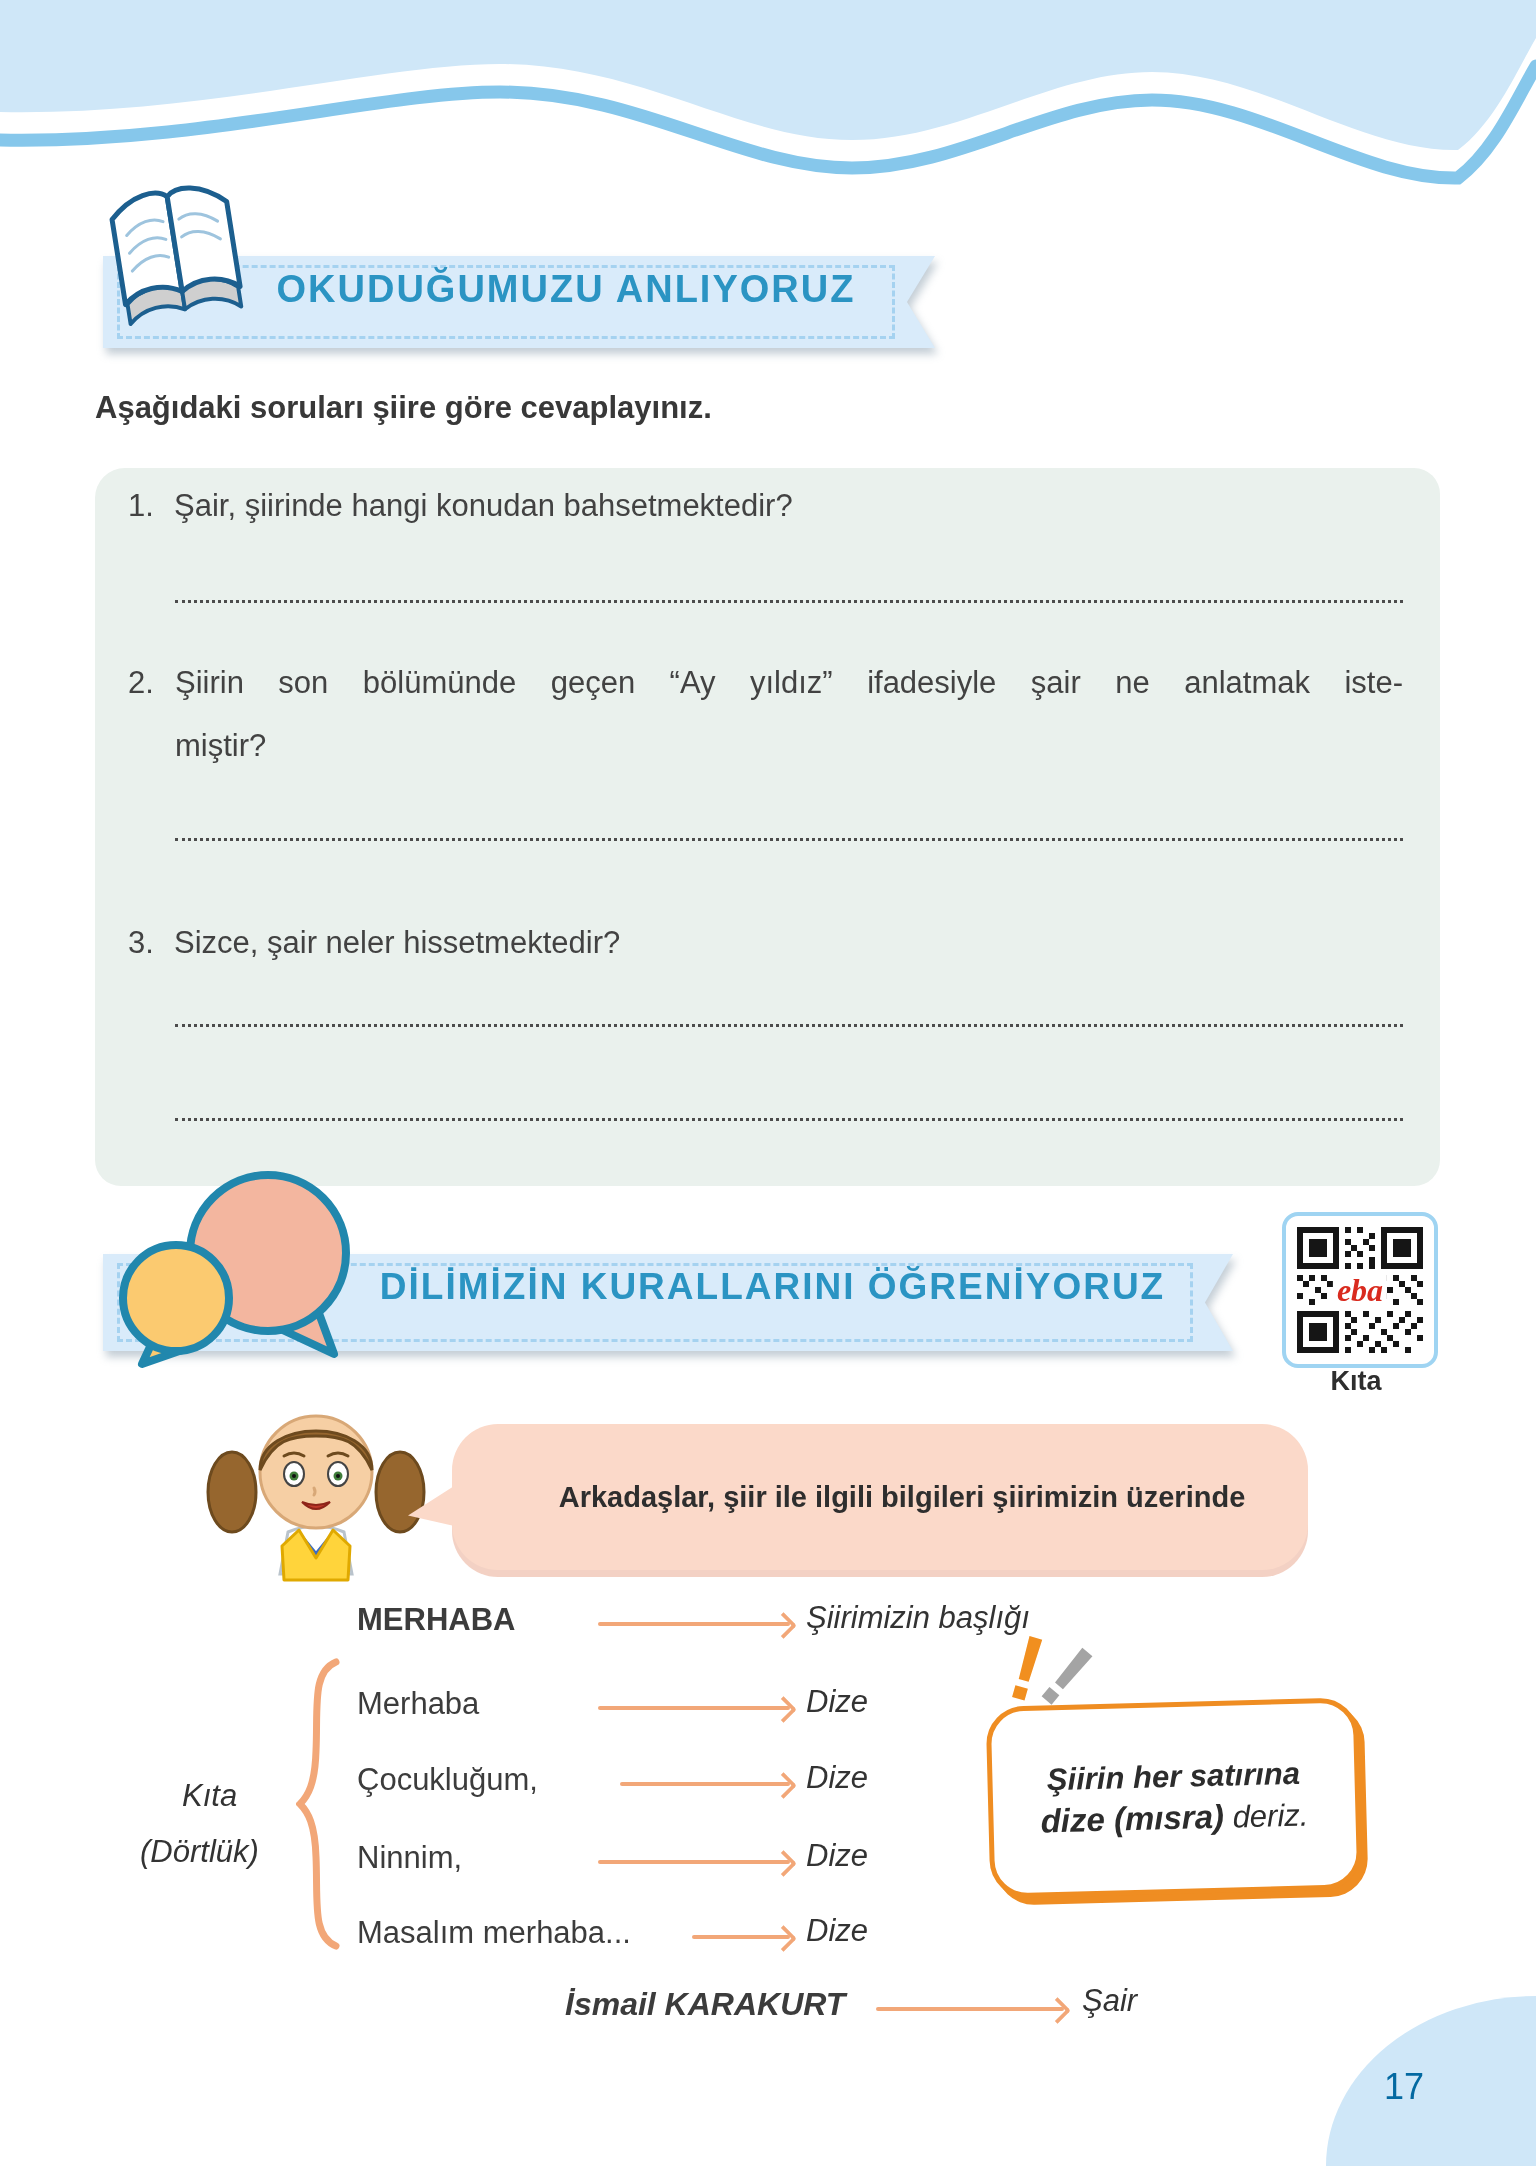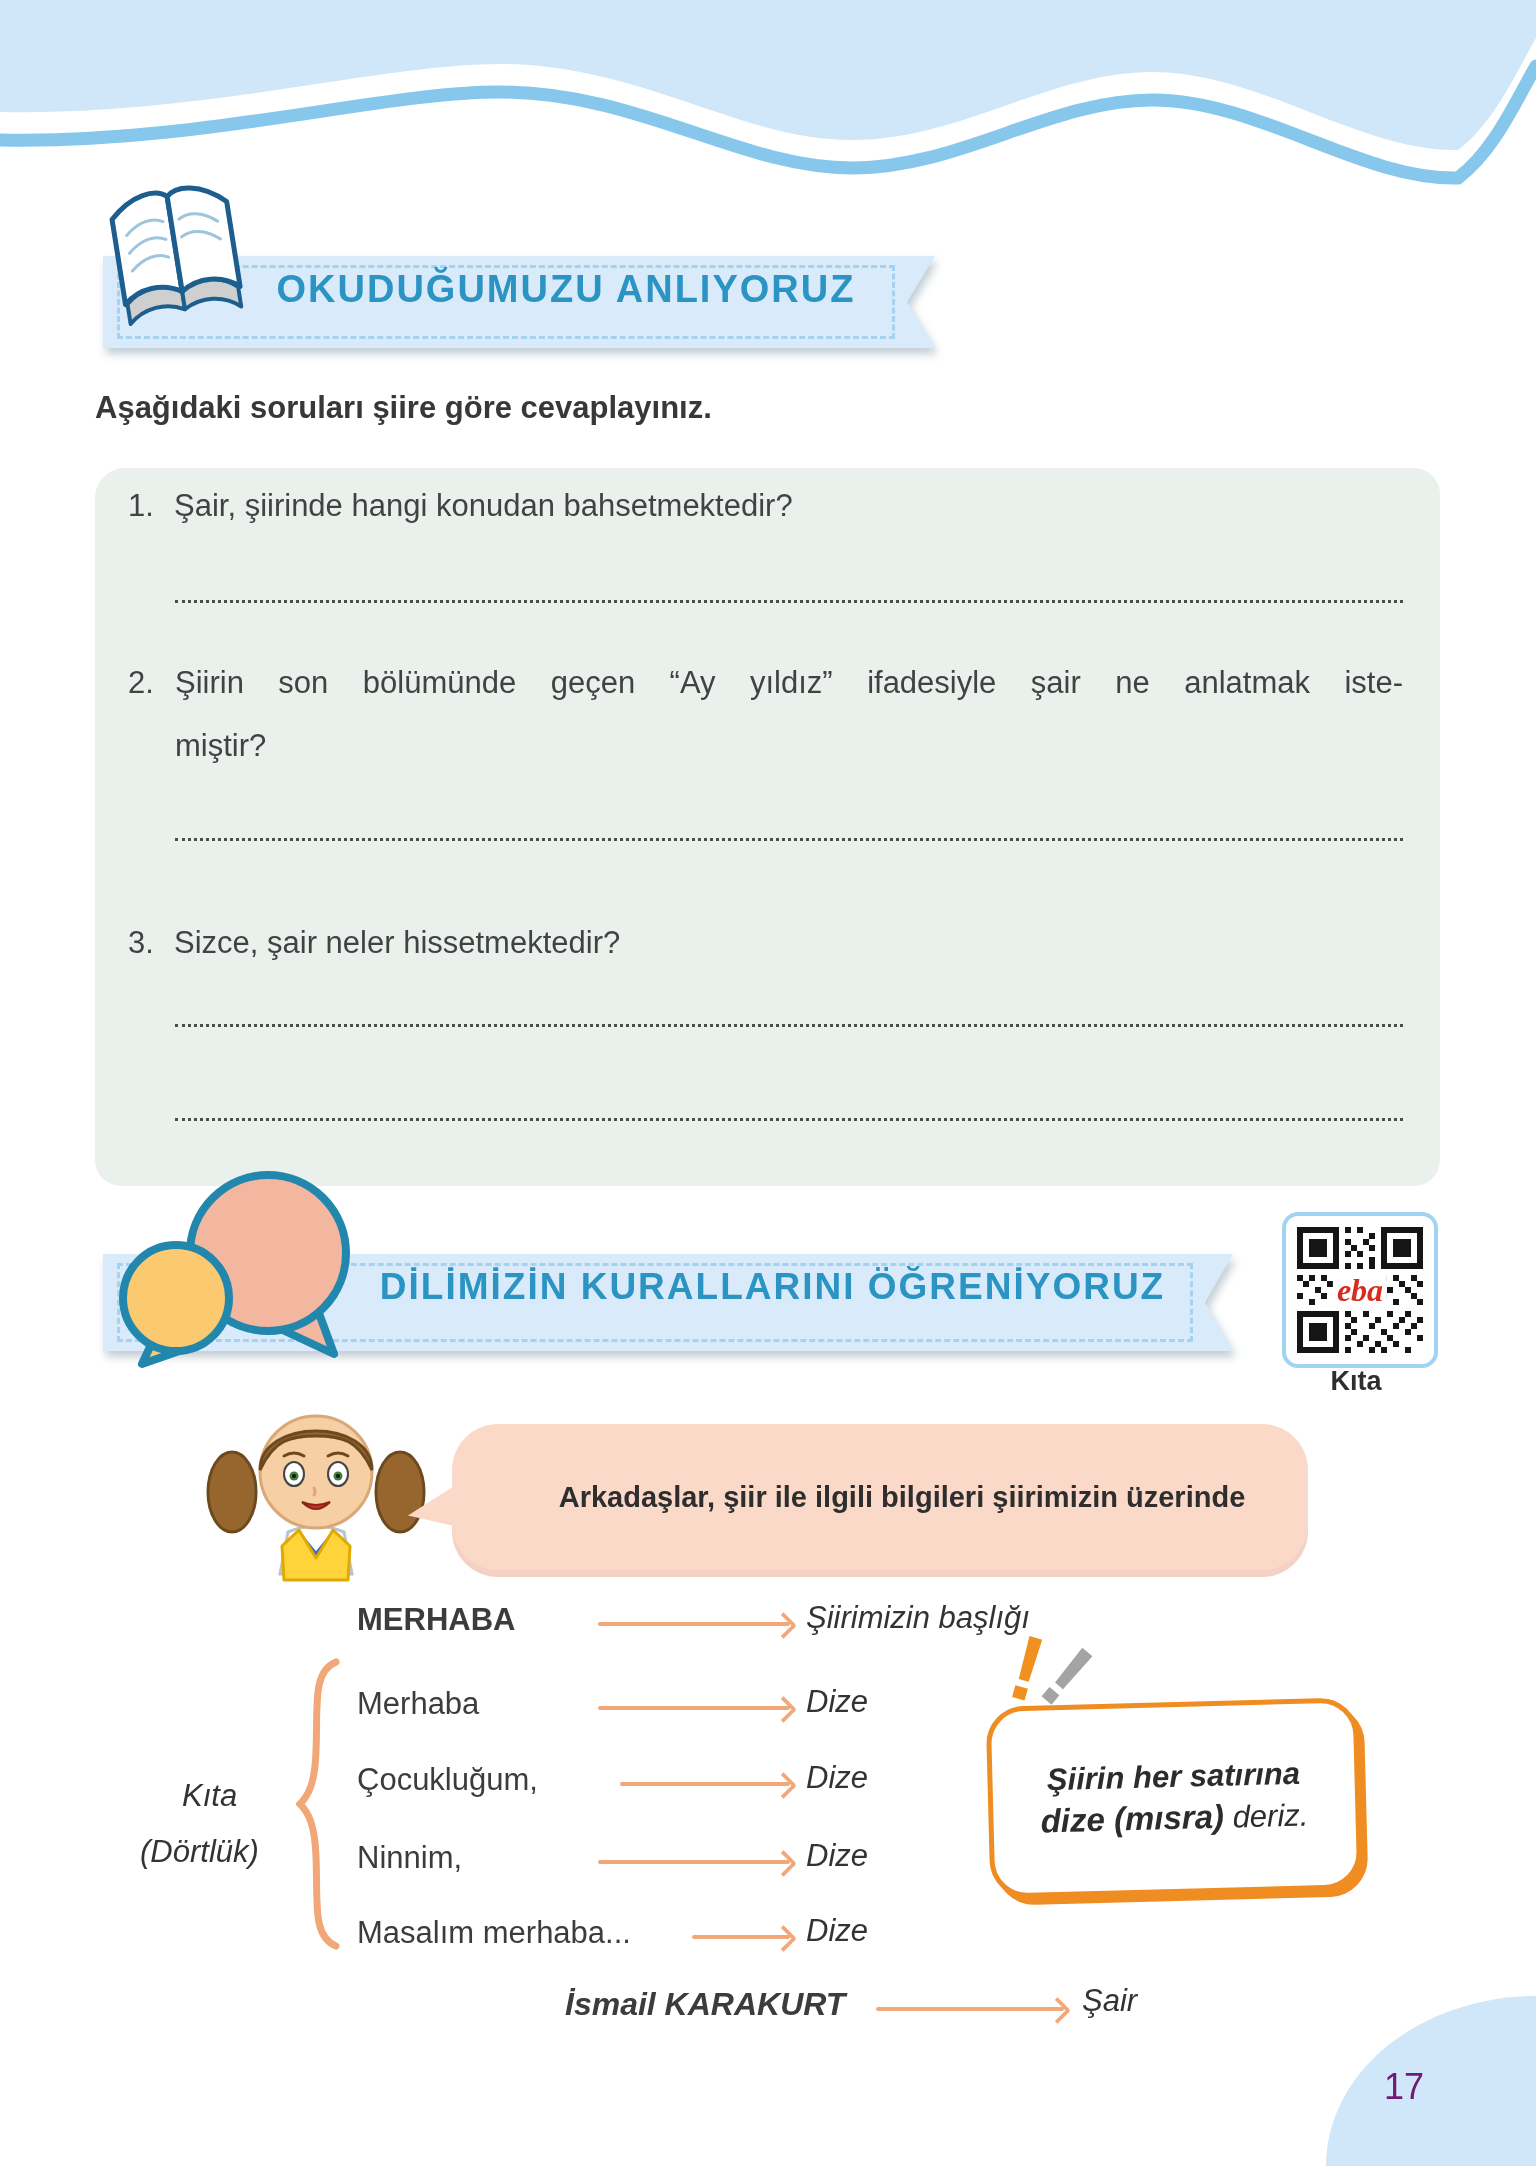--- a/index.html
+++ b/index.html
@@ -67,21 +67,21 @@
   .callout .l1{font-style:italic;font-size:31px;font-weight:600;color:#2c2c2c;white-space:nowrap;}
   .callout .l2{font-style:italic;font-size:31px;color:#2c2c2c;white-space:nowrap;}
   .callout .l2 b{font-size:33px;font-weight:800;}
   .excl{position:absolute;font-weight:900;font-size:92px;line-height:92px;}
   .excl-gray{left:1052px;top:1630px;color:#a4a4a4;transform:rotate(40deg);}
   .excl-orange{left:1012px;top:1622px;color:#f18f1f;transform:rotate(16deg);}
 
   
   .blob{position:absolute;right:0;bottom:0;width:210px;height:170px;background:#cfe7f8;
         border-top-left-radius:210px 170px;}
-  .pagenum{position:absolute;left:1384px;top:2066px;font-size:36px;color:#701a75;}
+  .pagenum{position:absolute;left:1384px;top:2066px;font-size:36px;color:#0369a1;}
 </style>
 </head>
 <body>
 
 <div class="page">
 
   <svg class="top-wave" width="1536" height="190" viewBox="0 0 1536 190">
     <path d="M0,112 C200,116 380,64 500,64 C640,64 740,140 852,140 C960,140 1050,72 1152,72
              C1260,72 1360,152 1458,150 C1495,122 1516,72 1536,38 L1536,0 L0,0 Z" fill="#cfe7f8"></path>
     <path d="M0,140 C200,144 380,92 500,92 C640,92 740,168 852,168 C960,168 1050,100 1152,100

